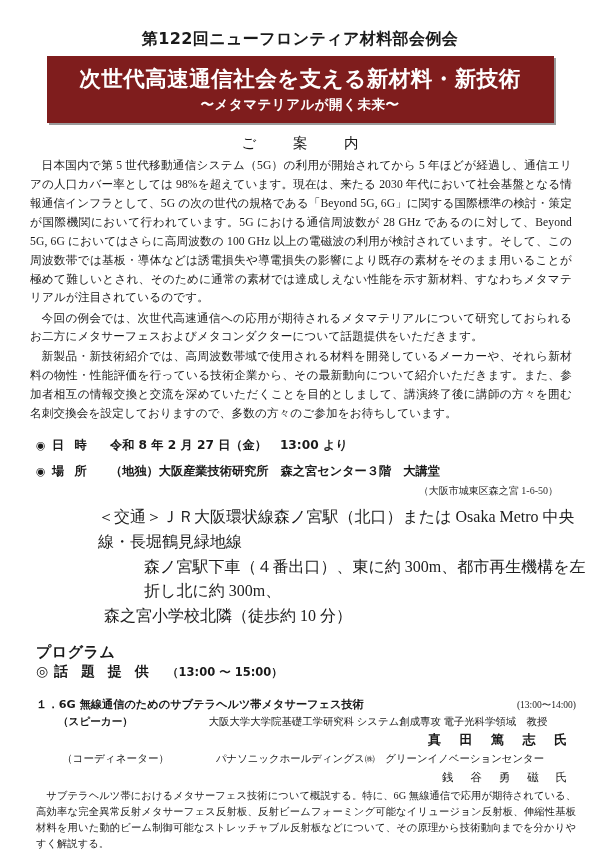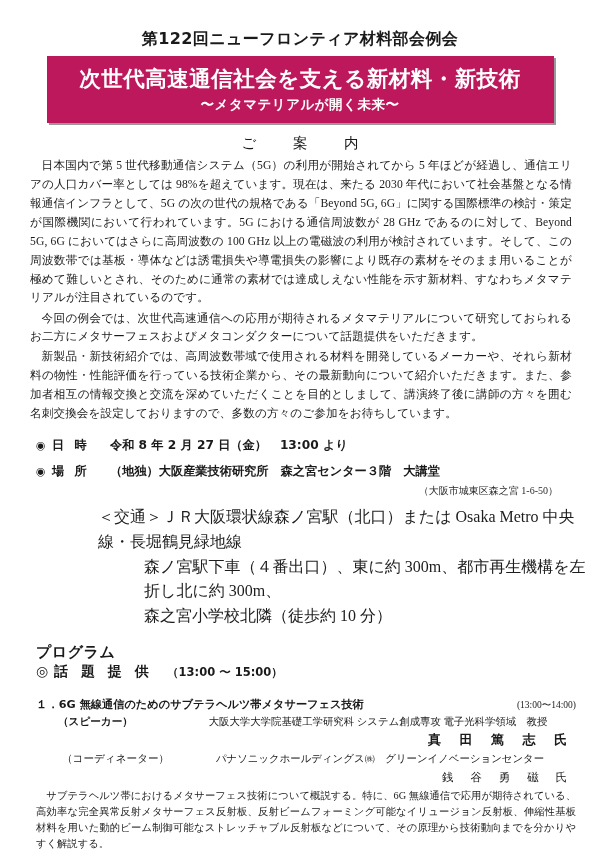--- a/index.html
+++ b/index.html
@@ -31,21 +31,21 @@
     font-size: 16px;
     font-weight: 700;
     letter-spacing: 0.4px;
     margin: 0;
     padding-top: 29px;
     line-height: 1.2;
   }
   .banner {
     margin: 8px auto 0 auto;
     width: 507px;
-    background: #be185d;
+    background: #7f1d1d;
     color: #ffffff;
     text-align: center;
     padding: 9px 0 10px 0;
     box-sizing: border-box;
     box-shadow: 2px 2px 0 #9a9a9a;
   }
   .banner-title {
     font-family: "DejaVu Sans", "Liberation Sans", sans-serif;
     font-size: 21.5px;
     font-weight: 700;
@@ -138,21 +138,21 @@
   }
   .access {
     font-family: "Liberation Serif", "DejaVu Serif", serif;
     font-size: 16px;
     line-height: 1.55;
     margin: 7px 0 0 0;
     color: #1d1d1d;
   }
   .access .l1 { margin-left: 62px; }
   .access .l2 { margin-left: 108px; }
-  .access .l3 { margin-left: 108px; }
+  .access .l3 { margin-left: 68px; }
 
   
   .program-head {
     font-family: "DejaVu Sans", "Liberation Sans", sans-serif;
     font-size: 15px;
     font-weight: 700;
     margin: 14px 0 1px 36px;
     letter-spacing: 0.5px;
   }
   .topic-head {

